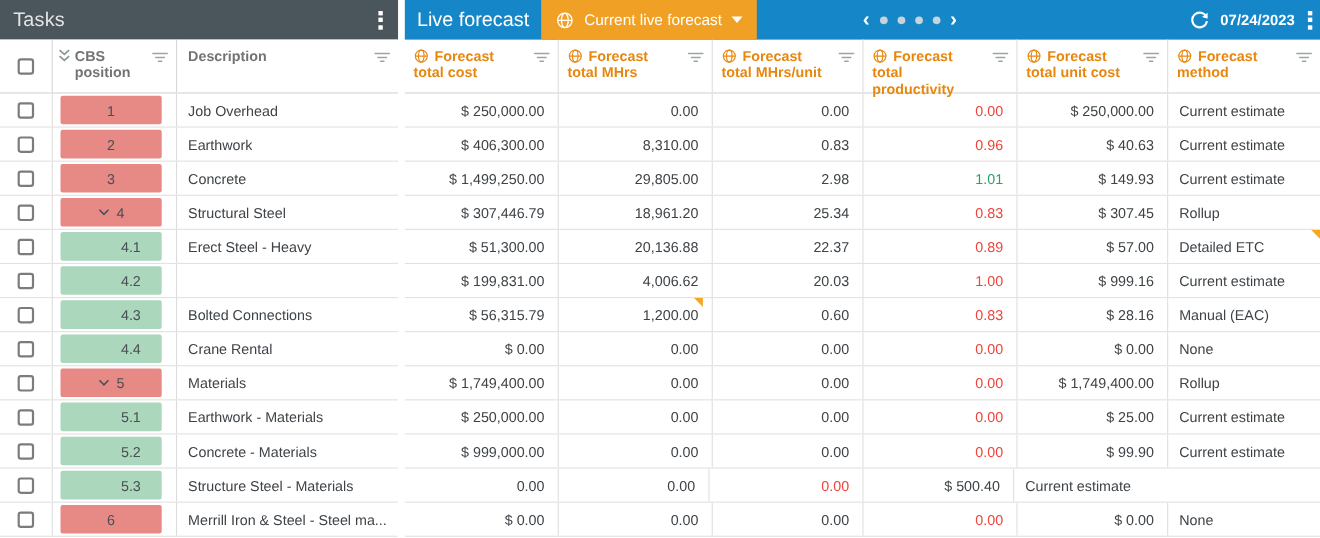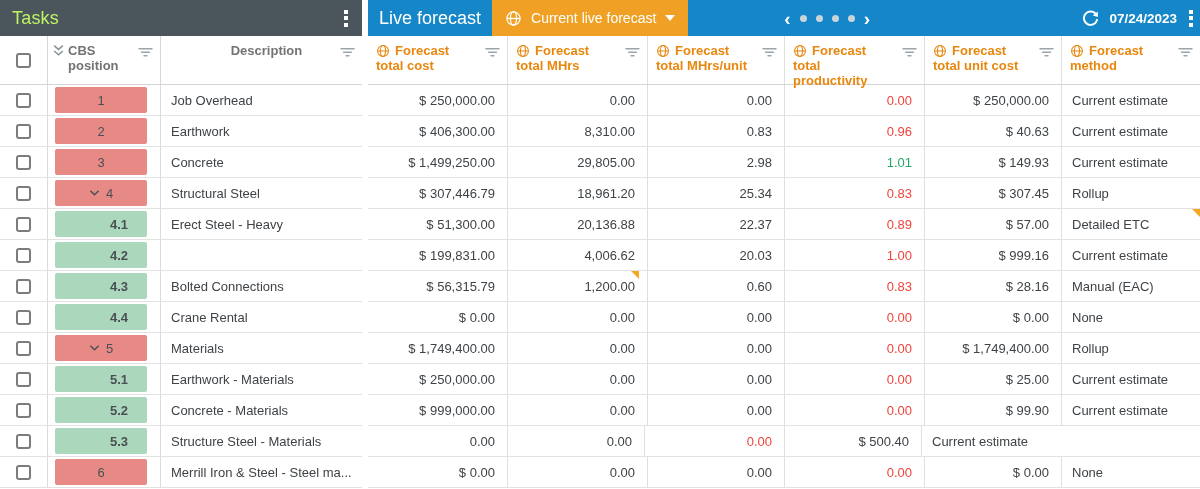--- a/index.html
+++ b/index.html
@@ -2,43 +2,43 @@
 <html><head>
 <meta charset="utf-8">
 <style>
   * { margin:0; padding:0; box-sizing:border-box; }
   body { width:1200px; height:489px; font-family:"Liberation Sans", sans-serif; background:#fff; overflow:hidden; }
   .app { display:flex; width:1200px; height:489px; }
 
   
   .panel-left { width:362px; display:flex; flex-direction:column; }
   .gap { width:6px; background:#fff; }
-  .tasks-bar { height:36px; background:#4B555C; color:#bef264; display:flex; align-items:center; justify-content:space-between; padding:0 12px; flex:0 0 36px; }
+  .tasks-bar { height:36px; background:#4B555C; color:#e5e5e5; display:flex; align-items:center; justify-content:space-between; padding:0 12px; flex:0 0 36px; }
   .bar-title { font-size:18px; letter-spacing:.2px; }
   .kebab { display:flex; flex-direction:column; gap:2.5px; cursor:pointer; padding:2px; }
   .kebab i { width:4px; height:4px; background:#fff; display:block; }
 
   .thead { height:49px; display:flex; border-bottom:1px solid #D4D4D4; flex:0 0 49px; background:#fff; }
   .tcell-check { width:48px; border-right:1px solid #D7D7D7; display:flex; align-items:center; justify-content:center; }
   .tcell-cbs { width:113px; border-right:1px solid #D7D7D7; position:relative; }
   .tcell-desc { flex:1; position:relative; }
   .hc { font-size:13px; font-weight:bold; color:#737373; }
   .cbs-h { display:flex; padding:7px 0 0 4px; gap:3px; }
   .cbs-lines div { line-height:15px; }
-  .desc-h { padding:7px 0 0 10px; line-height:15px;text-align:center; }
+  .desc-h { padding:7px 0 0 10px; line-height:15px; }
   .filter-icon { position:absolute; top:10px; right:7px; cursor:pointer; }
 
   .cb { width:15px; height:15px; border:2px solid #7C7C7C; border-radius:3px; background:#fff; display:block; cursor:pointer; }
 
   .trow { height:31px; display:flex; border-bottom:1px solid #E2E2E2; align-items:stretch; }
   .trow .tcell-check { border-right:1px solid #DCDCDC; }
   .trow .tcell-cbs { border-right:1px solid #DCDCDC; display:flex; align-items:center; }
   .badge { width:92px; height:26px; margin-left:7px; border-radius:2px; display:flex; align-items:center; justify-content:center; font-size:13px; color:#4A4F54; cursor:pointer; gap:6px; }
   .badge.red { background:#E78A86; }
-  .badge.green { background:#ABD8BC;font-weight:bold; }
+  .badge.green { background:#ABD8BC; }
   .badge.child { padding-left:36px; }
   .trow .tcell-desc { display:flex; align-items:center; padding-left:10px; font-size:13px; color:#3E4347; white-space:nowrap; overflow:hidden; cursor:default; }
 
   
   .panel-right { width:832px; display:flex; flex-direction:column; }
   .forecast-bar { height:36px; background:#1586C8; display:flex; align-items:center; color:#fff; flex:0 0 36px; }
   .fc-title { font-size:18px; padding:0 11px; white-space:nowrap; }
   .live-btn { height:36px; background:#F0A125; border:none; color:#fff; font-family:inherit; font-size:14px; display:flex; align-items:center; gap:9px; padding:0 13px; cursor:pointer; }
   .caret { width:0; height:0; border-left:5px solid transparent; border-right:5px solid transparent; border-top:6px solid #fff; }
   .pager { display:flex; align-items:center; gap:9px; margin-left:96px; }

